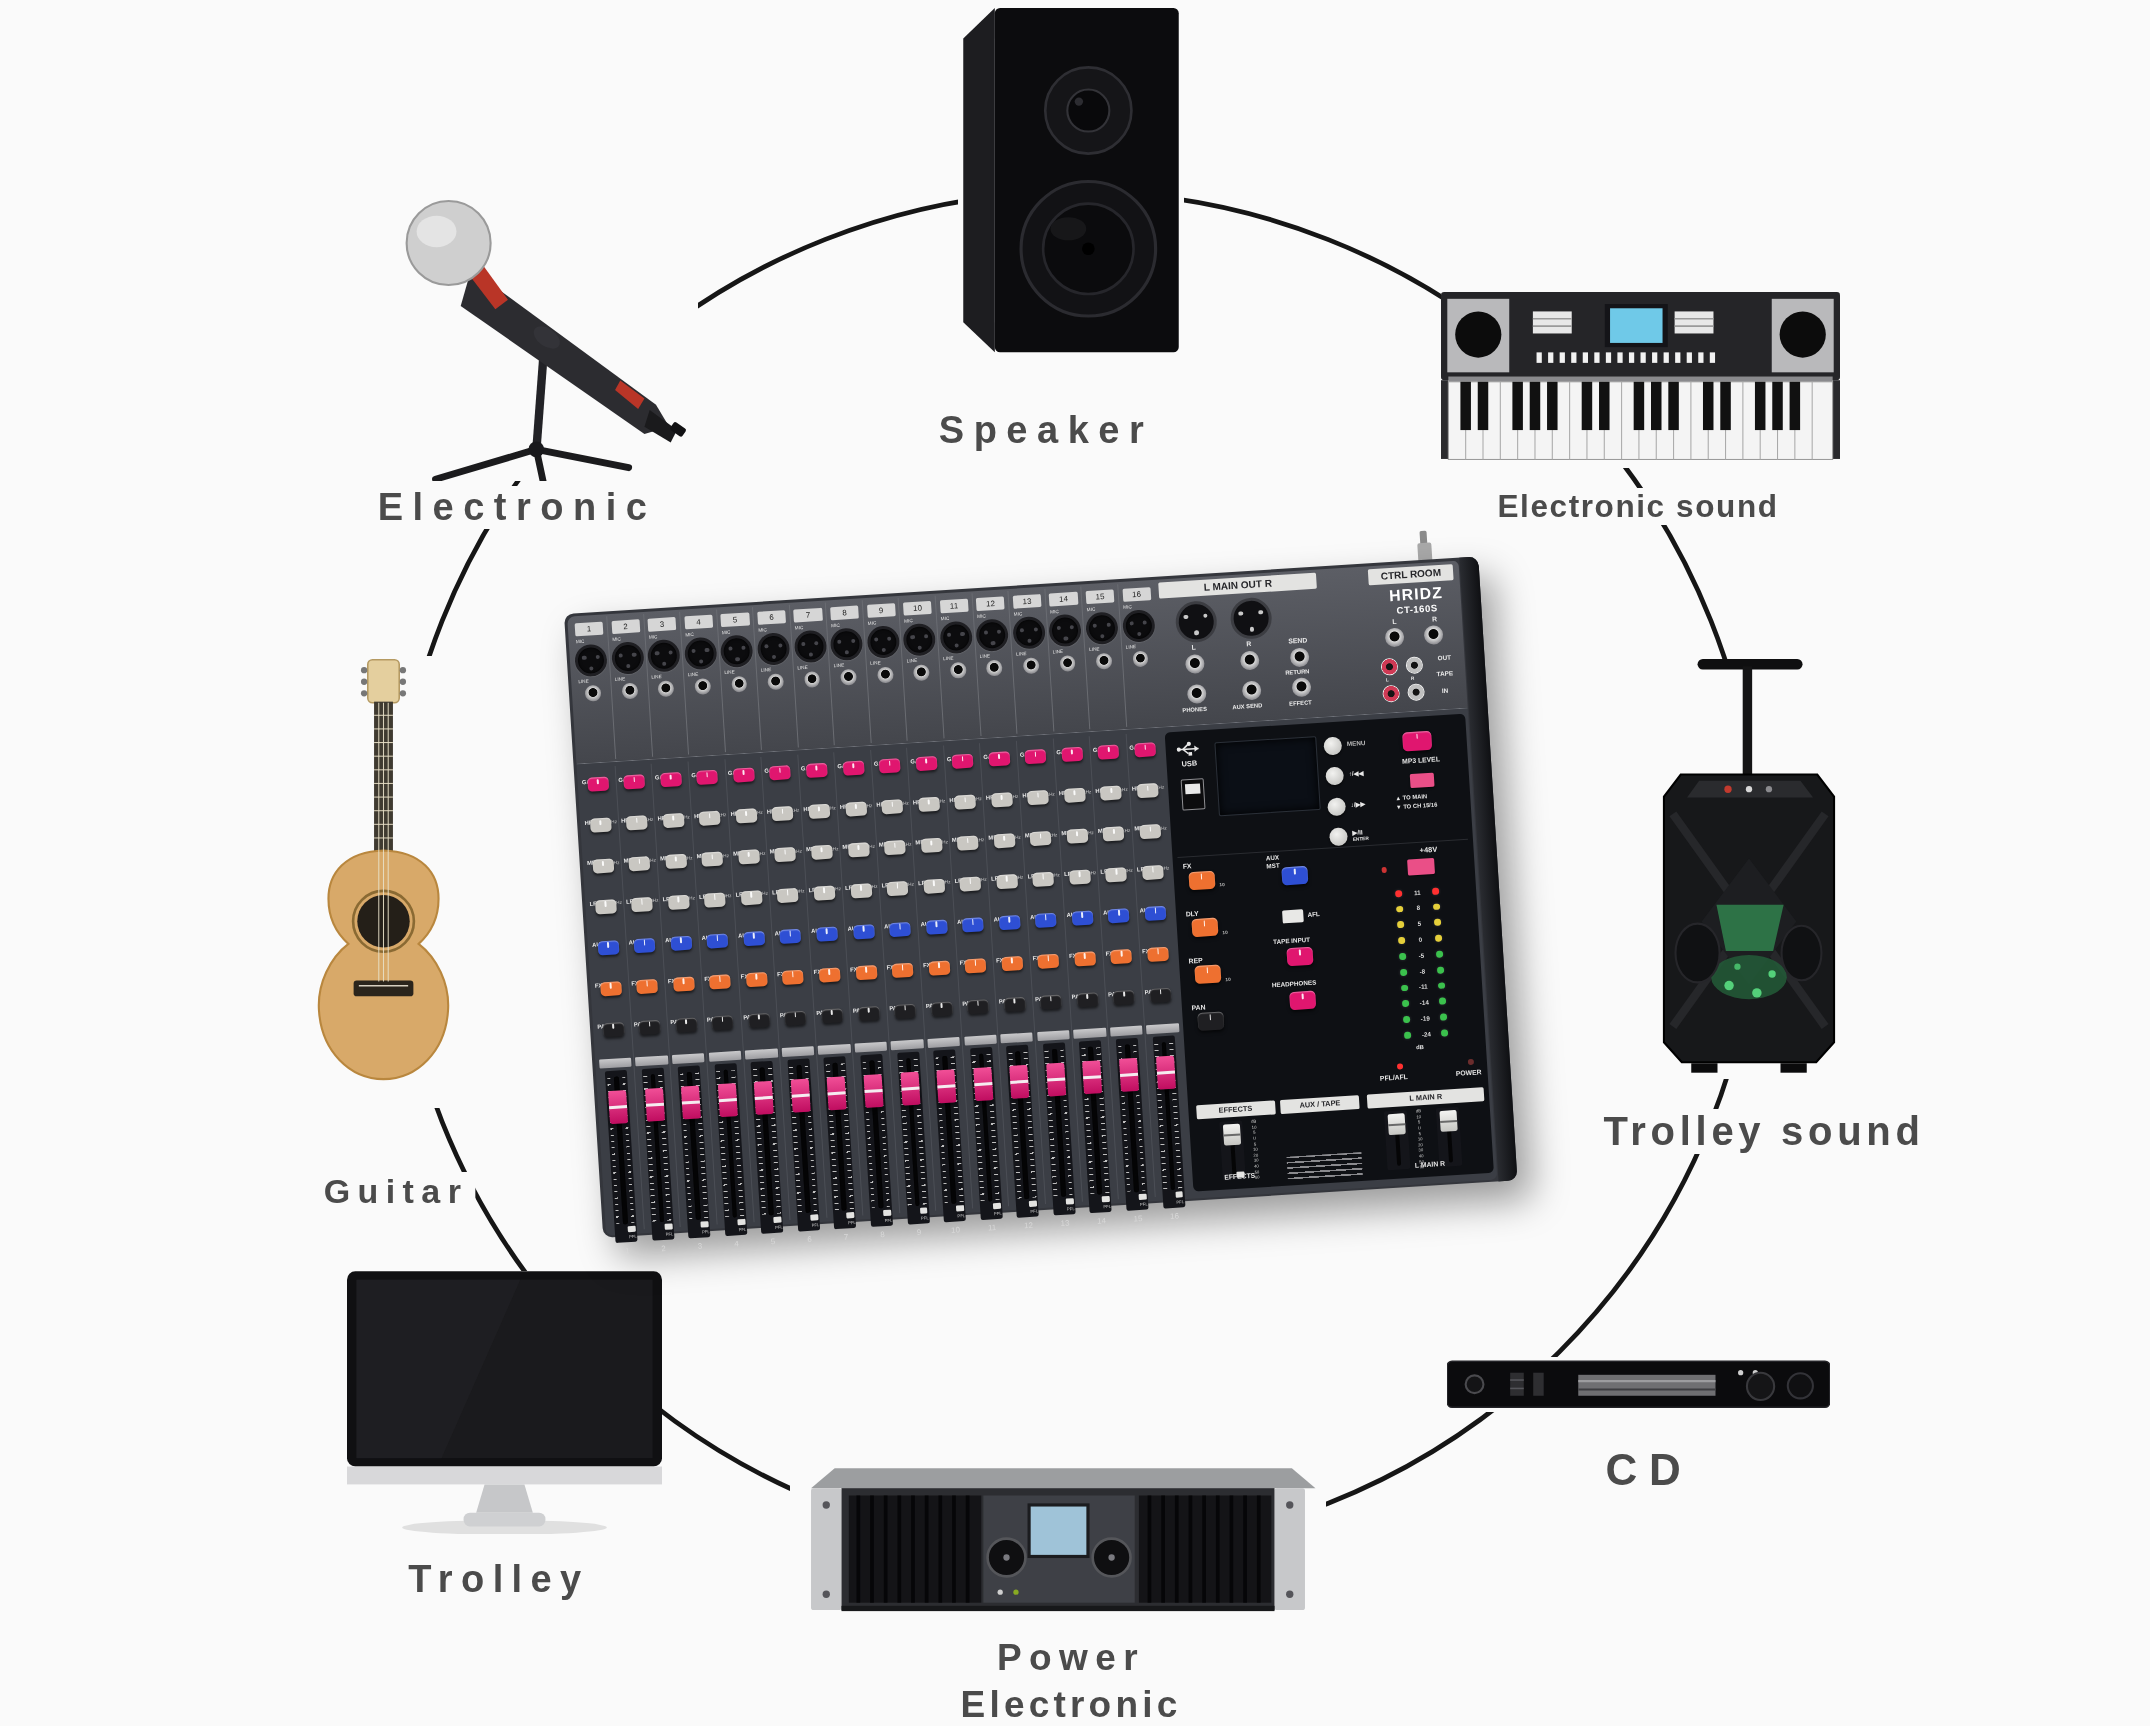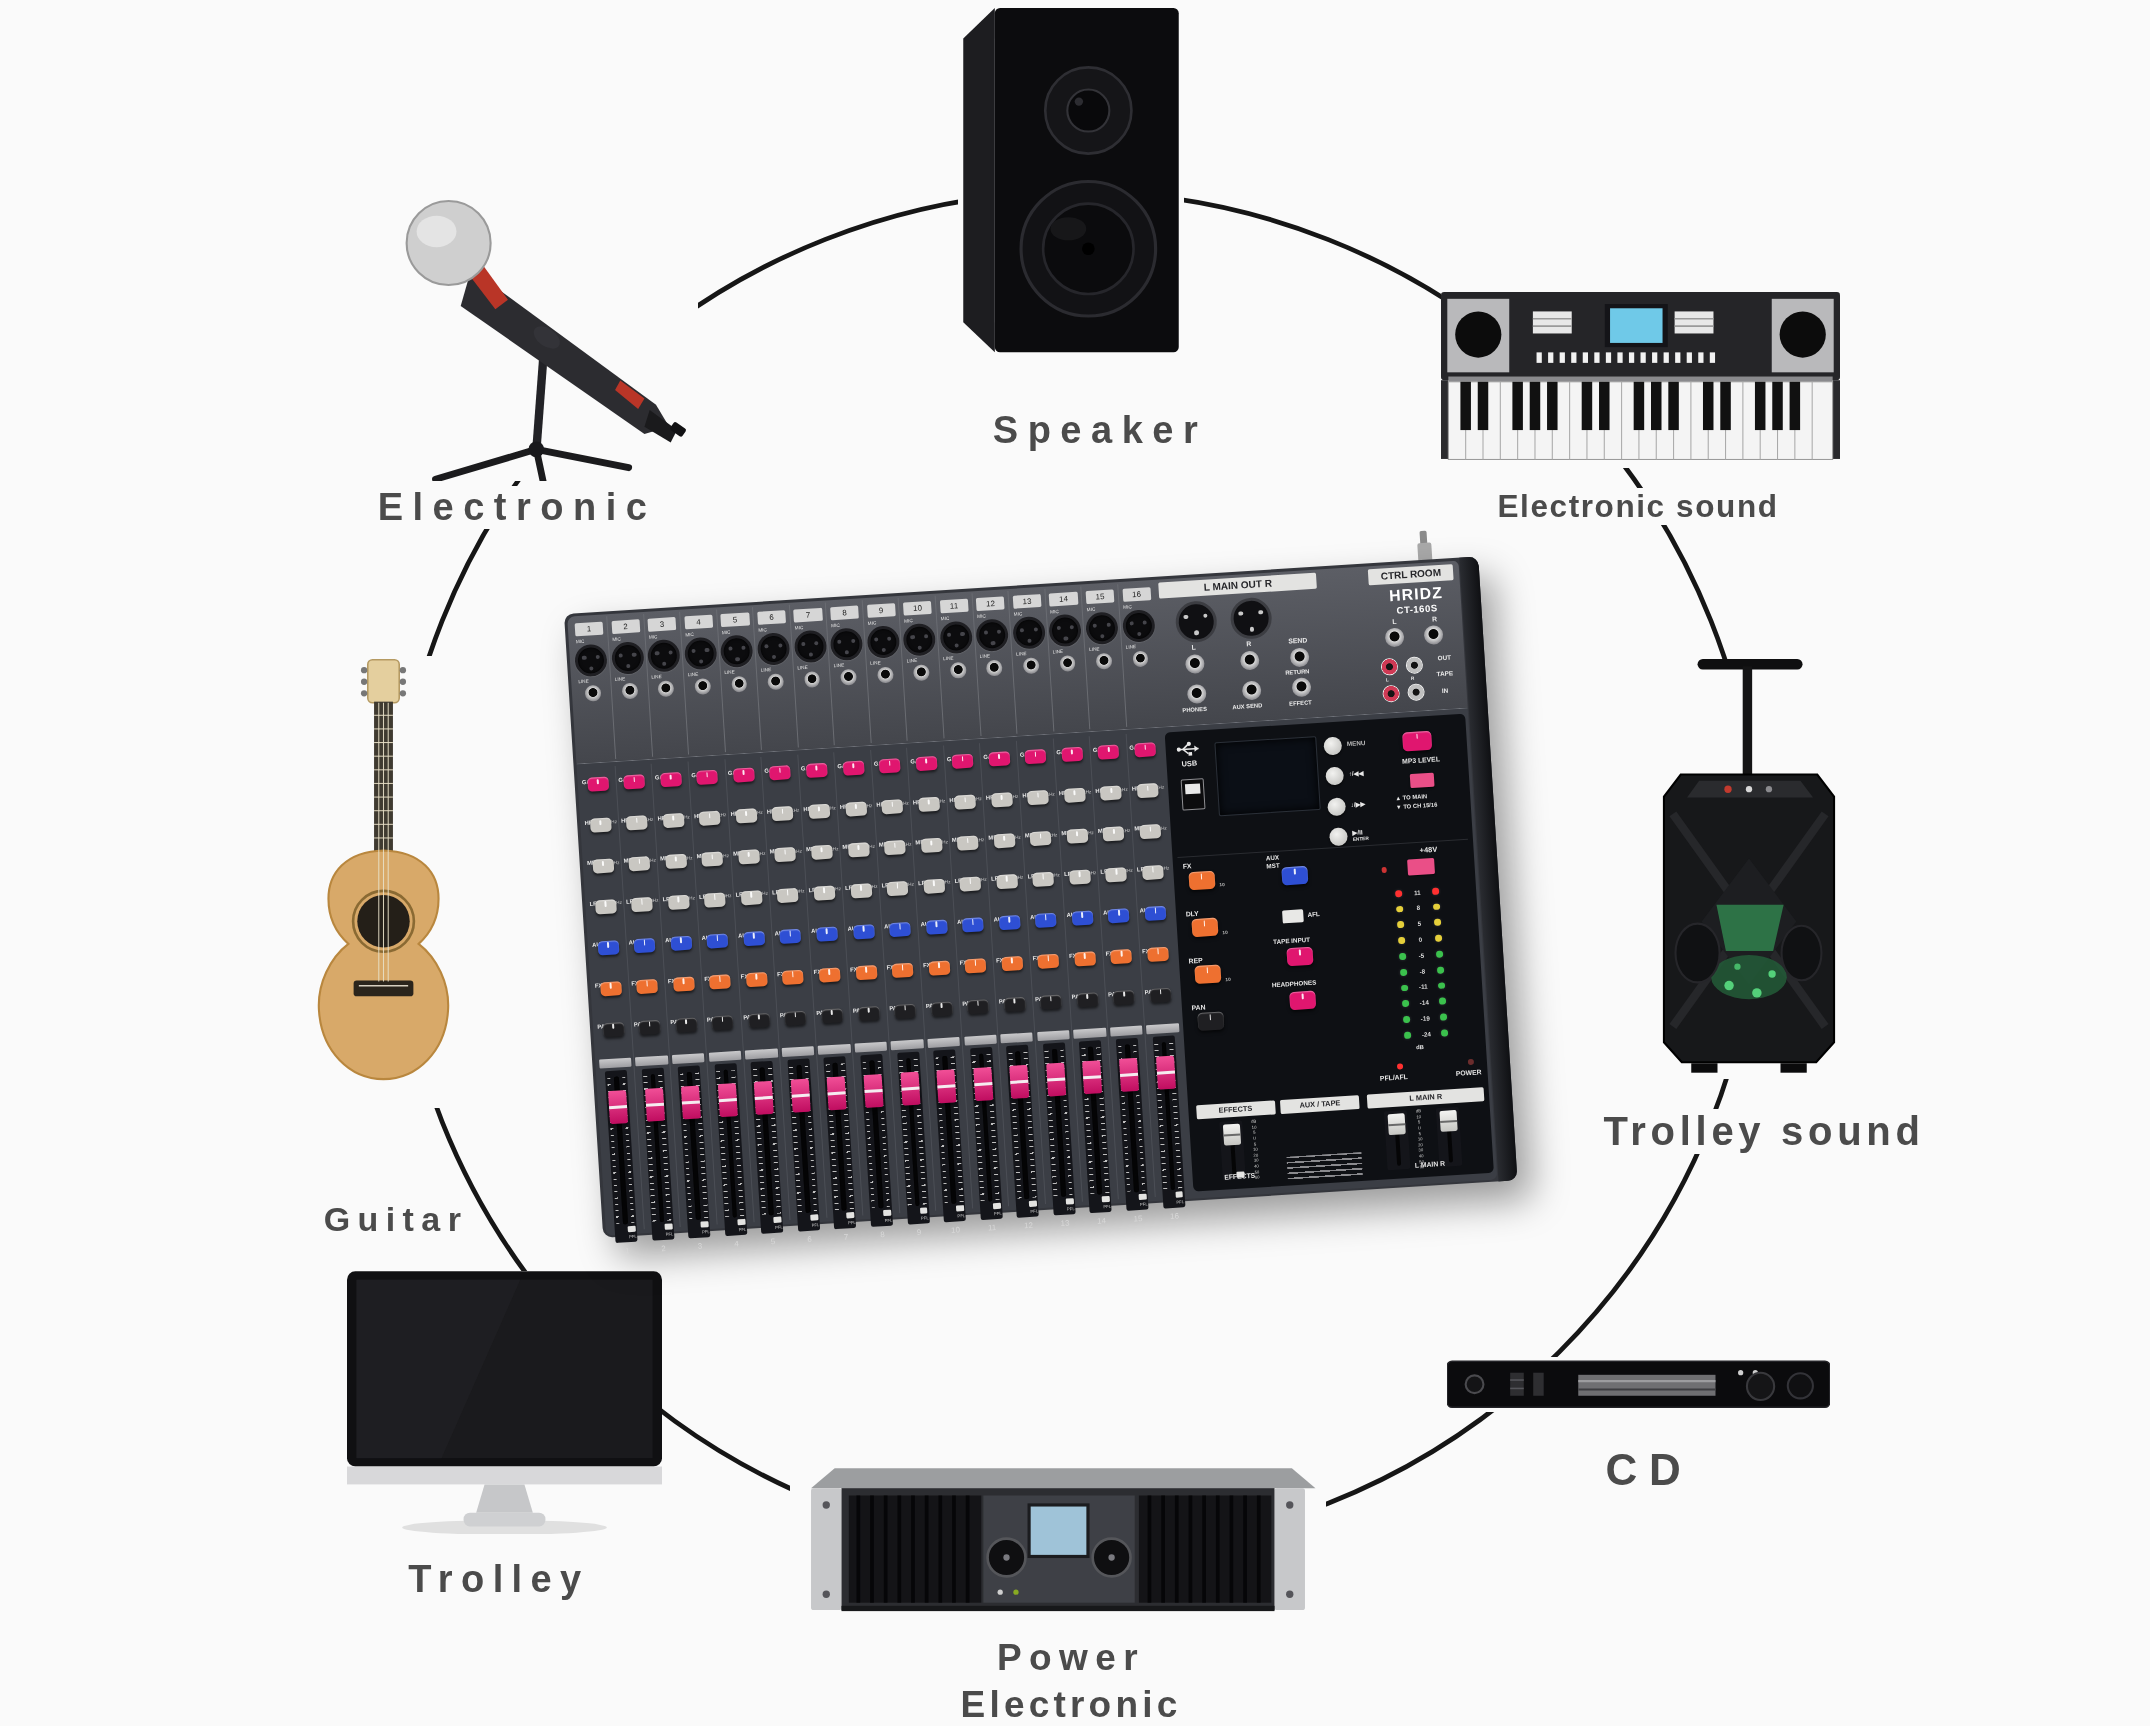--- a/index.html
+++ b/index.html
@@ -147,21 +147,21 @@
       <rect x="70" y="0" width="350" height="655" rx="10" fill="#0c0c0e"></rect>
       <circle cx="248" cy="195" r="82" fill="#151518" stroke="#2e2e33" stroke-width="5"></circle>
       <circle cx="248" cy="195" r="40" fill="#09090b" stroke="#333338" stroke-width="4"></circle>
       <circle cx="230" cy="178" r="8" fill="#2c2c31"></circle>
       <circle cx="248" cy="458" r="128" fill="#121215" stroke="#2b2b30" stroke-width="6"></circle>
       <circle cx="248" cy="458" r="86" fill="#0b0b0d" stroke="#26262b" stroke-width="5"></circle>
       <circle cx="248" cy="458" r="12" fill="#000"></circle>
       <ellipse cx="210" cy="420" rx="34" ry="22" fill="#1c1c20" opacity="0.7"></ellipse>
     </svg>
   </div>
-  <div class="dev-label lab-speaker" style="left:1100px;top:409px;">Speaker</div>
+  <div class="dev-label lab-speaker" style="left:1046px;top:409px;">Speaker</div>
 
   <div class="device" style="left:1441px;top:284px;width:399px;height:184px;">
     <svg width="399" height="184" viewBox="0 0 760 350">
       <rect x="0" y="15" width="760" height="168" rx="6" fill="#252528"></rect>
       <rect x="12" y="28" width="118" height="140" fill="#b9b9bb"></rect>
       <circle cx="71" cy="96" r="44" fill="#0c0c0c"></circle>
       <rect x="630" y="28" width="118" height="140" fill="#b9b9bb"></rect>
       <circle cx="689" cy="96" r="44" fill="#0c0c0c"></circle>
       <rect x="175" y="52" width="74" height="42" fill="#e8e8e8"></rect>
       <line x1="175" y1="66" x2="249" y2="66" stroke="#9a9a9a" stroke-width="3"></line>
@@ -370,21 +370,21 @@
       <circle cx="165" cy="505" r="50" fill="#241f18"></circle>
       <rect x="108" y="618" width="114" height="30" rx="6" fill="#2b251c"></rect>
       <line x1="118" y1="628" x2="212" y2="628" stroke="#d8d0c0" stroke-width="3"></line>
       <g stroke="#e8e0c8" stroke-width="2" opacity="0.9">
         <line x1="156" y1="88" x2="156" y2="620"></line>
           <line x1="165" y1="88" x2="165" y2="620"></line>
           <line x1="174" y1="88" x2="174" y2="620"></line>
       </g>
     </svg>
   </div>
-  <div class="dev-label lab-guitar" style="left:396px;top:1200px;">Guitar</div>
+  <div class="dev-label lab-guitar" style="left:396px;top:1172px;">Guitar</div>
 
   <div id="mixer">
     <div class="hp-plug-tip"></div>
     <div class="hp-plug"></div>
     <div class="mixer-body">
       <div class="side-strip"></div>
 
       <div class="jack-panel">
         <div id="jack-channels">
             <div class="jcol">

